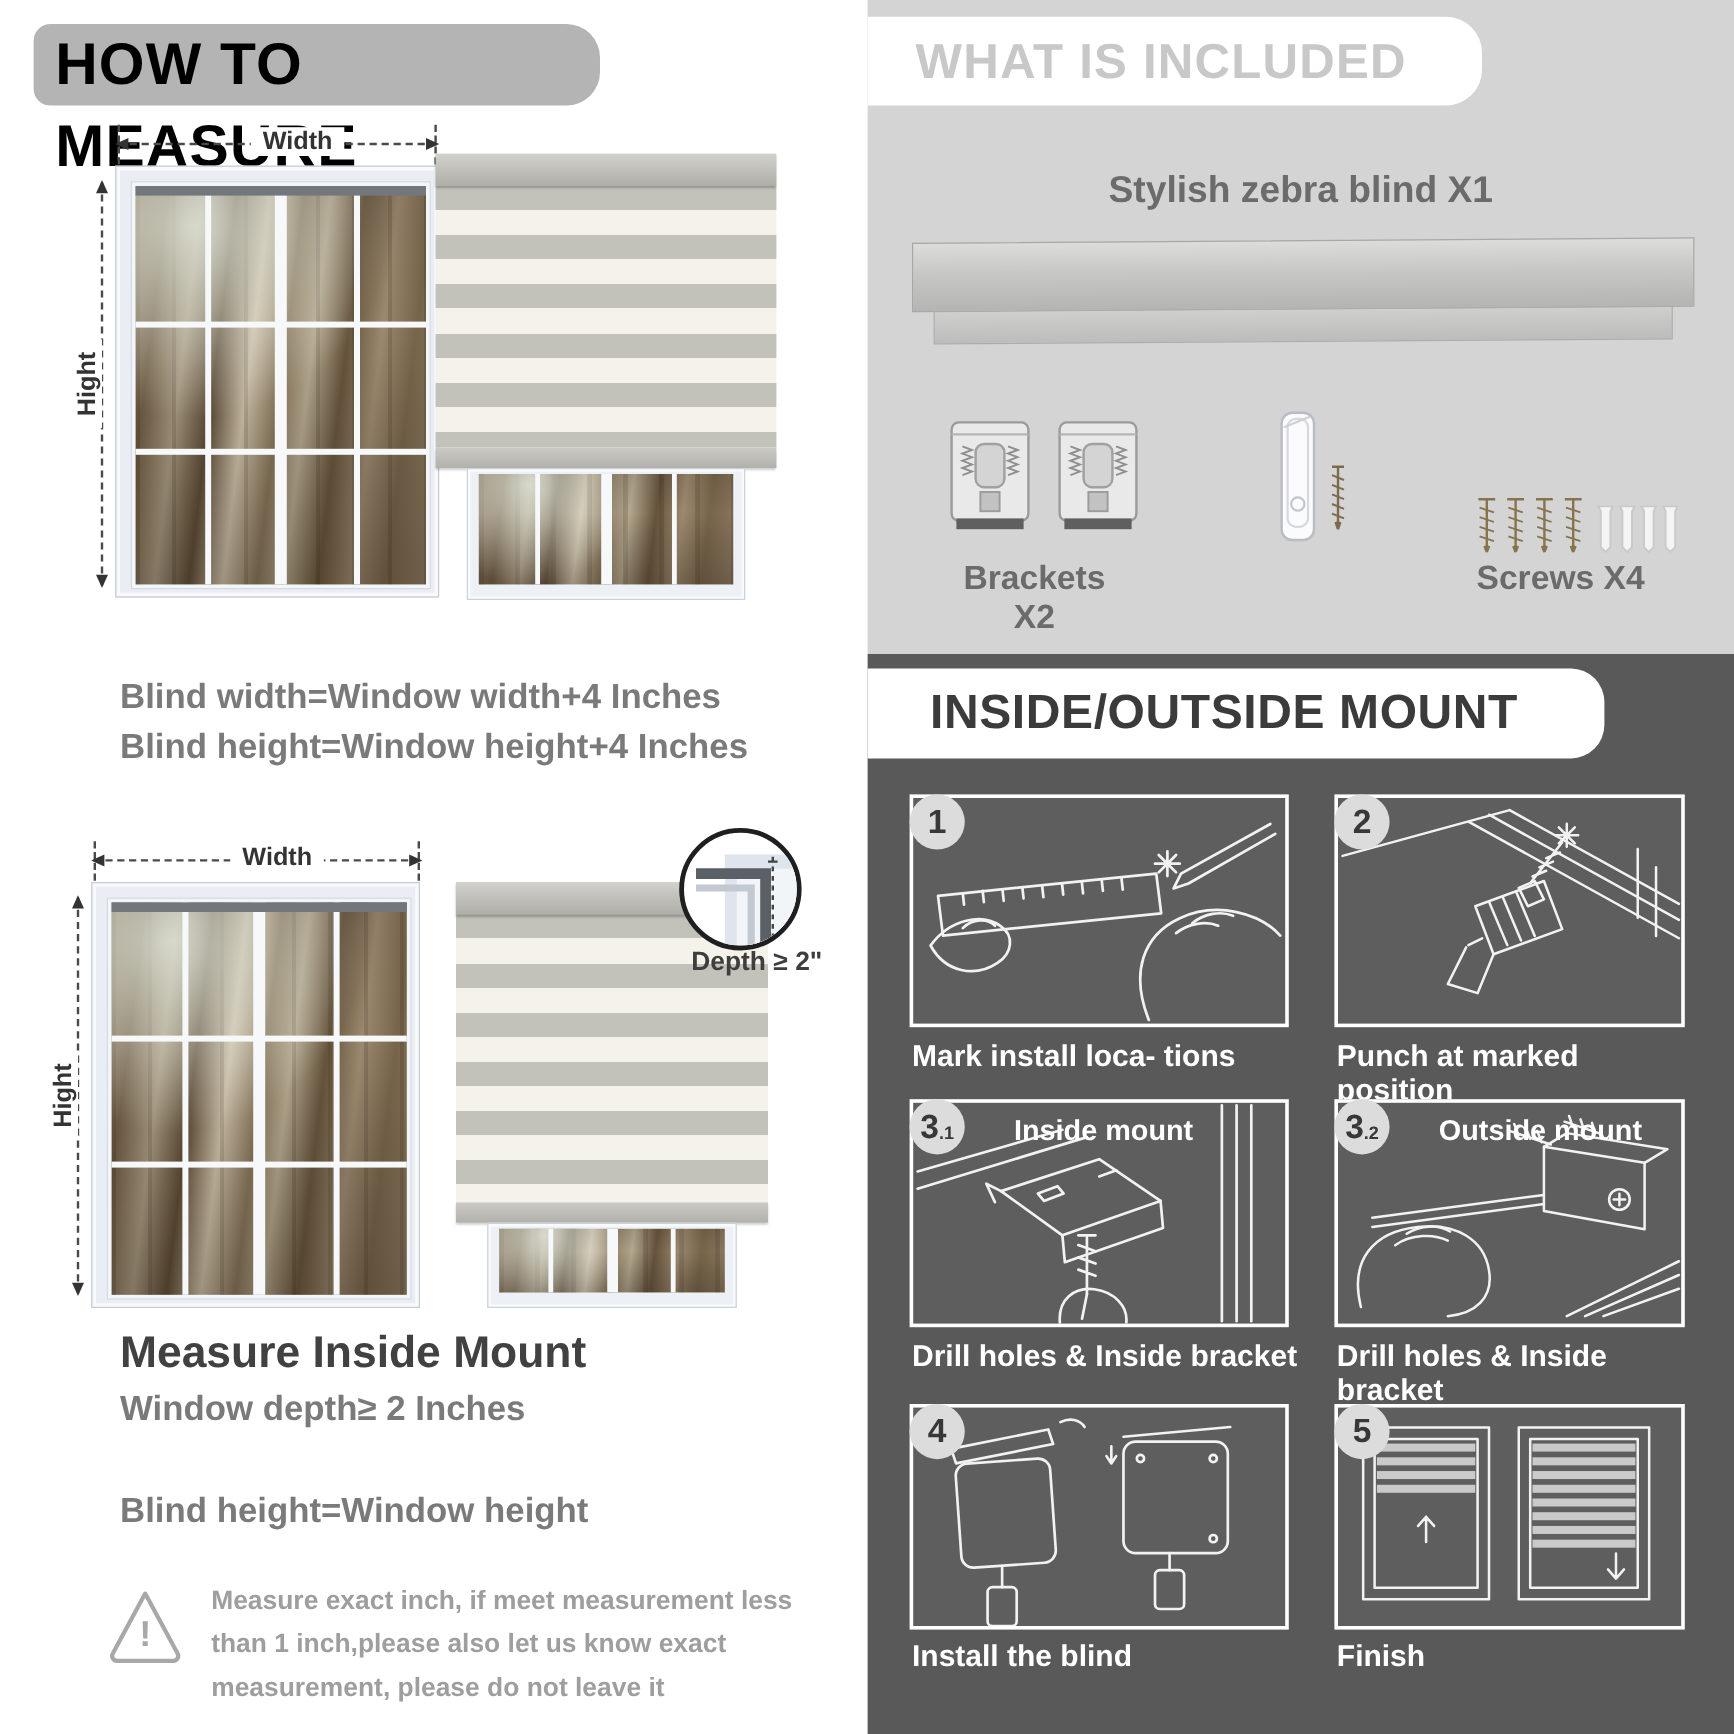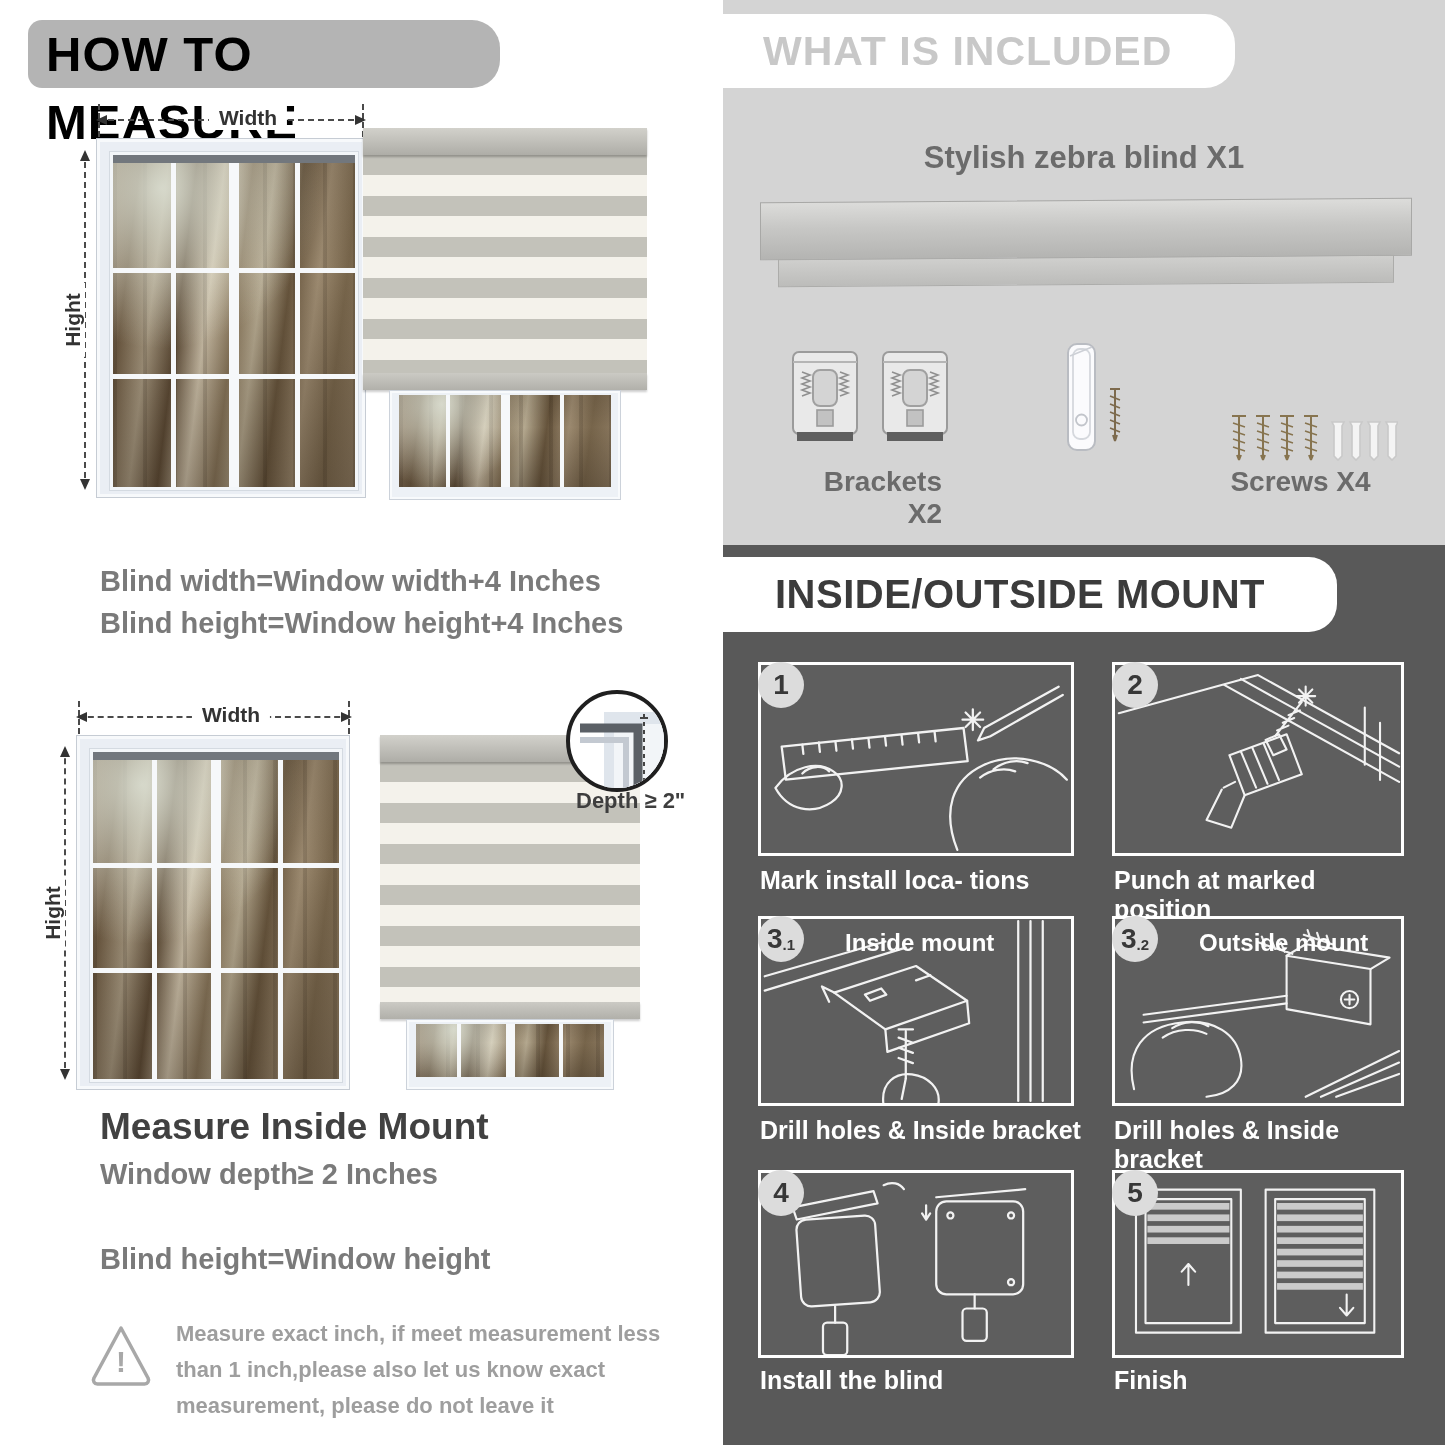--- a/index.html
+++ b/index.html
@@ -263,21 +263,21 @@
       </g>
       <g fill="#f4f4f4" stroke="#c9c9c9" stroke-width="1.6">
         <path d="M104,14 h12 l-2,4 v30 l-4,4 l-4,-4 v-30 Z"></path>
         <path d="M122,14 h12 l-2,4 v30 l-4,4 l-4,-4 v-30 Z"></path>
         <path d="M140,14 h12 l-2,4 v30 l-4,4 l-4,-4 v-30 Z"></path>
         <path d="M158,14 h12 l-2,4 v30 l-4,4 l-4,-4 v-30 Z"></path>
       </g>
     </svg>
   </div>
 
-  <div class="abs comp-lbl" style="left:782px;top:466px;width:160px;text-align:right;">Brackets X2</div>
+  <div class="abs comp-lbl" style="left:782px;top:466px;width:160px;">Brackets X2</div>
   <div class="abs comp-lbl" style="left:1228px;top:466px;width:145px;">Screws X4</div>
 
   <div class="abs mount-bg"></div>
   <div class="abs band-mount">INSIDE/OUTSIDE MOUNT</div>
 
   <div class="abs panel" style="left:758px;top:662px;width:316px;height:194px;">
     <div class="badge">
         <span>1</span>
       </div>
     <div class="art">

